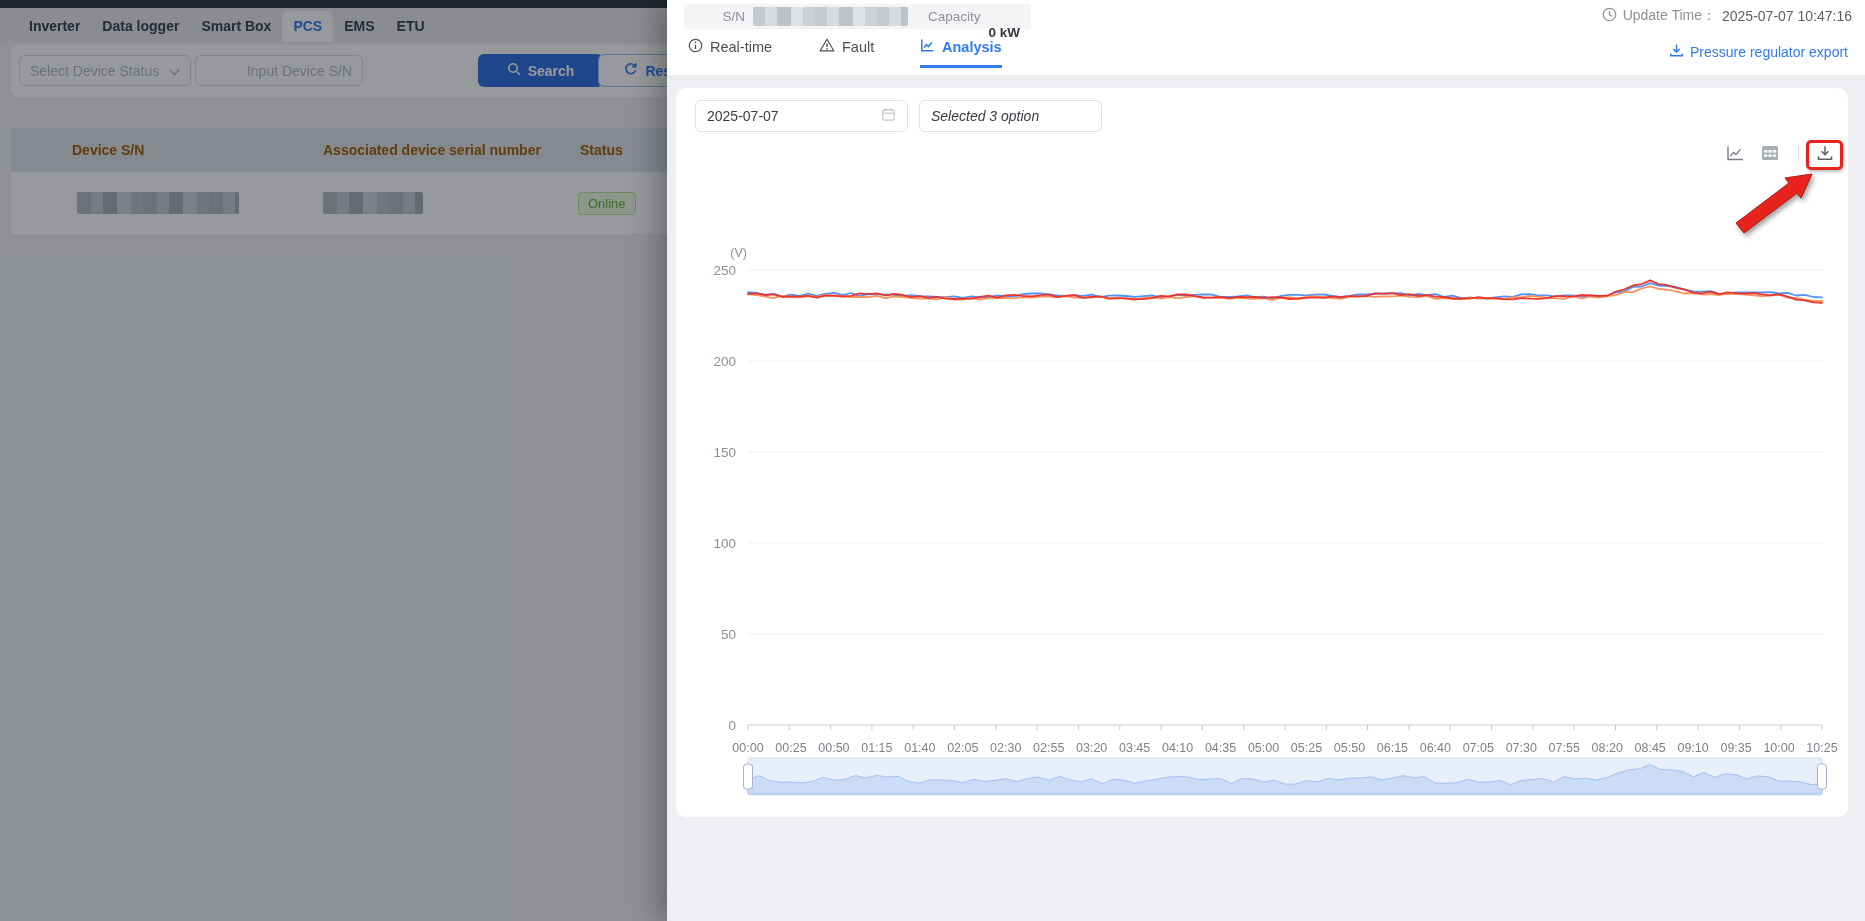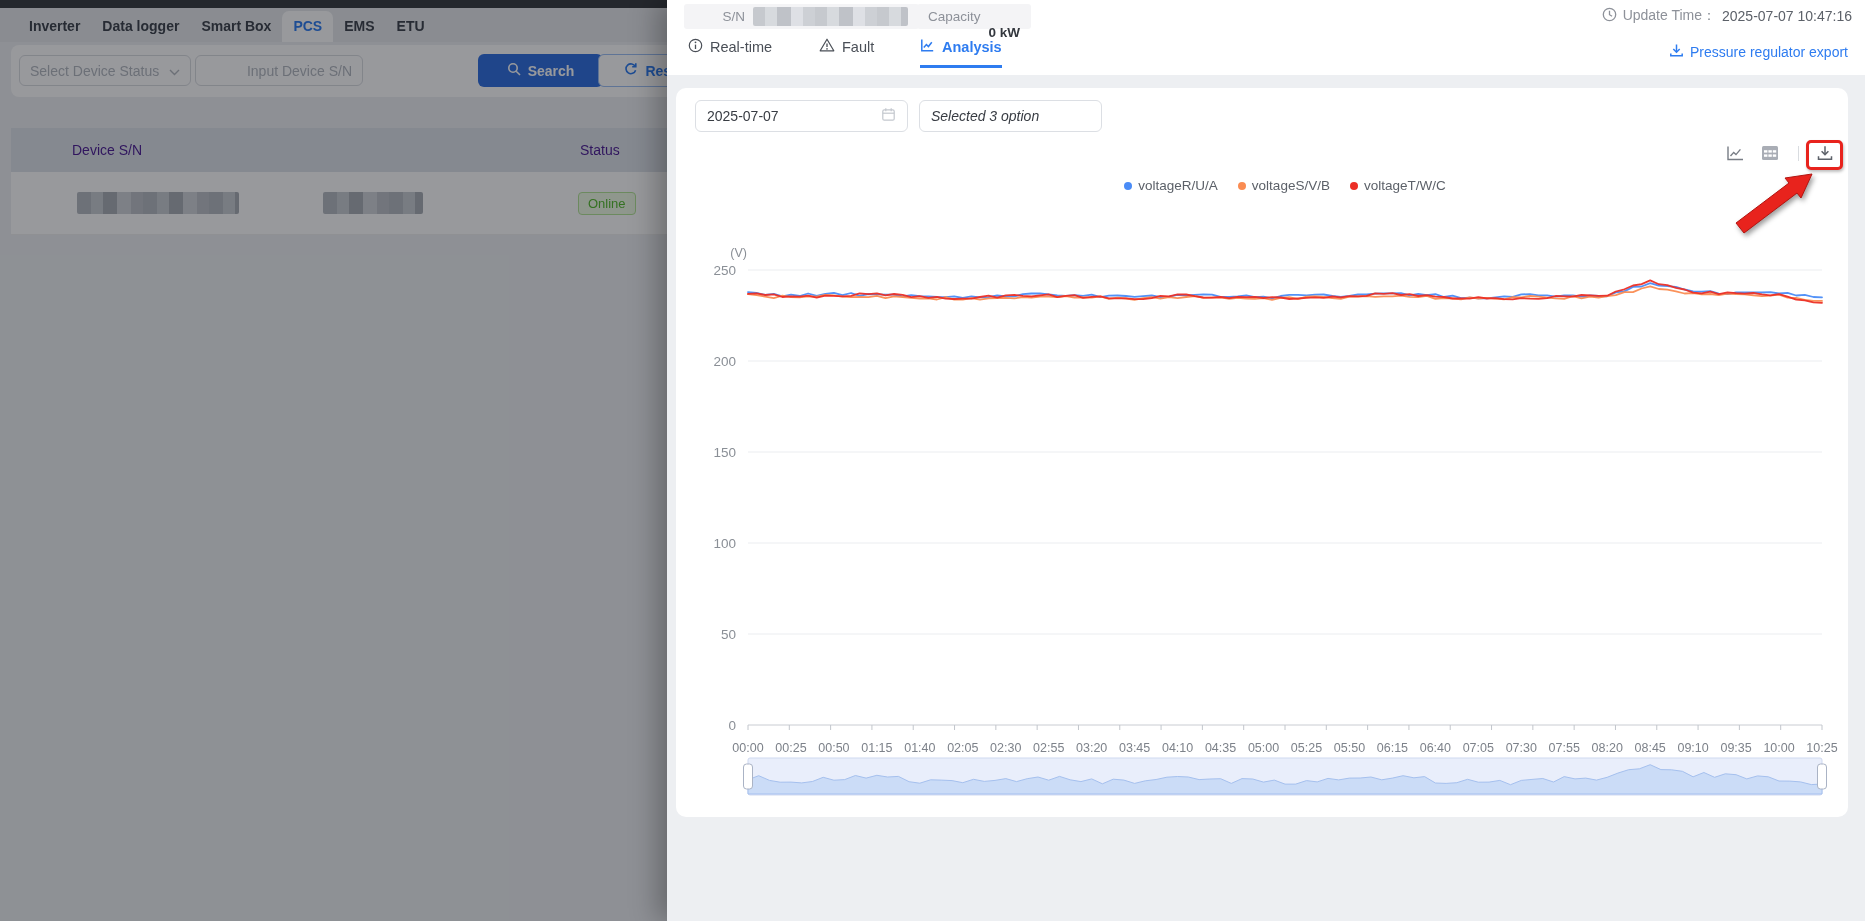--- a/index.html
+++ b/index.html
@@ -17,21 +17,21 @@
   .filter-card{position:absolute;left:11px;top:45px;width:1843px;height:52px;background:#fff;border-radius:8px;}
   .fctl{position:absolute;top:10px;height:31px;border:1px solid #d9dce1;border-radius:6px;background:#fff;
     box-sizing:border-box;display:flex;align-items:center;font-size:14px;color:#b3b8c0;padding:0 10px;justify-content:flex-end;}
   .fselect{left:8px;width:172px;justify-content:space-between;}
   .finput{left:184px;width:168px;}
   .btn{position:absolute;top:9px;height:33px;border-radius:6px;font-size:14px;display:flex;align-items:center;
     justify-content:center;gap:7px;box-sizing:border-box;cursor:pointer;}
   .search-btn{left:467px;width:125px;background:#2f6fe0;color:#fff;border:none;font-weight:600;}
   .reset-btn{left:587px;width:112px;background:#fff;color:#2e7cf0;border:1px solid #9dc0f5;font-weight:600;}
   .thead{position:absolute;left:11px;top:128px;width:1843px;height:44px;background:#dfe4ea;}
-  .thead span{position:absolute;top:0;line-height:44px;font-size:14px;font-weight:400;color:#4c1d95;}
+  .thead span{position:absolute;top:0;line-height:44px;font-size:14px;font-weight:700;color:#a16207;}
   .trow{position:absolute;left:11px;top:172px;width:1843px;height:62px;background:#fff;border-bottom:1px solid #f0f0f0;}
   .mosaic{background:repeating-linear-gradient(90deg,#b6bac1 0 14px,#c9cdd3 14px 26px,#a9aeb6 26px 40px,#d0d4da 40px 54px,#bdc1c8 54px 66px);
     filter:blur(.6px);border-radius:2px;}
   .mosaic.light{background:repeating-linear-gradient(90deg,#c6c9ce 0 12px,#d7dade 12px 24px,#bfc2c8 24px 38px,#dee0e5 38px 50px,#cdd0d5 50px 62px);}
   .tag-online{position:absolute;left:567px;top:20px;height:21px;padding:0 9px;display:flex;align-items:center;
     background:#f0fbe6;border:1px solid #b4e597;border-radius:4px;color:#55bb2e;font-size:13px;}
 
   
   .mask{position:absolute;inset:0;background:rgba(10,13,18,0.42);z-index:5;}
 
@@ -111,20 +111,21 @@
               <path d="M11.6 8.2A4.9 4.9 0 1 1 11.3 4.6" fill="none" stroke="#2e7cf0" stroke-width="1.6"></path>
               <path d="M11.8 1.2v3.6H8.2" fill="none" stroke="#2e7cf0" stroke-width="1.6"></path>
             </svg>
         </span>
         <span>Reset</span>
       </div>
     </div>
 
     <div class="thead">
       <span style="left:61px">Device S/N</span>
+      <span style="left:312px">Associated device serial number</span>
       <span style="left:569px">Status</span>
     </div>
     <div class="trow">
       <div class="mosaic abs" style="left:66px;top:20px;width:162px;height:22px"></div>
       <div class="mosaic abs" style="left:312px;top:20px;width:100px;height:22px"></div>
       <div class="tag-online">Online</div>
     </div>
   </div>
 
   <div class="mask"></div>
@@ -317,30 +318,16 @@
         <div class="redbox">
           <span>
             <svg width="18" height="18" viewBox="0 0 18 18">
                 <path d="M9 2.2v8" stroke="#5d626a" stroke-width="1.5" fill="none"></path>
                 <path d="M5.6 7.2L9 10.6l3.4-3.4" stroke="#5d626a" stroke-width="1.5" fill="none"></path>
                 <path d="M2.5 12.2v3h13v-3" stroke="#5d626a" stroke-width="1.5" fill="none"></path>
               </svg>
           </span>
         </div>
 
-        <div class="legend" id="legend">
-            <div class="legend-item">
-              <span class="legend-dot" style="background: rgb(74, 140, 247);"></span>
-              <span>voltageR/U/A</span>
-            </div>
-            <div class="legend-item">
-              <span class="legend-dot" style="background: rgb(250, 140, 82);"></span>
-              <span>voltageS/V/B</span>
-            </div>
-            <div class="legend-item">
-              <span class="legend-dot" style="background: rgb(236, 47, 38);"></span>
-              <span>voltageT/W/C</span>
-            </div>
-          </div>
       </div>
     </div>
   </div>
 </div>
 
 </body></html>

